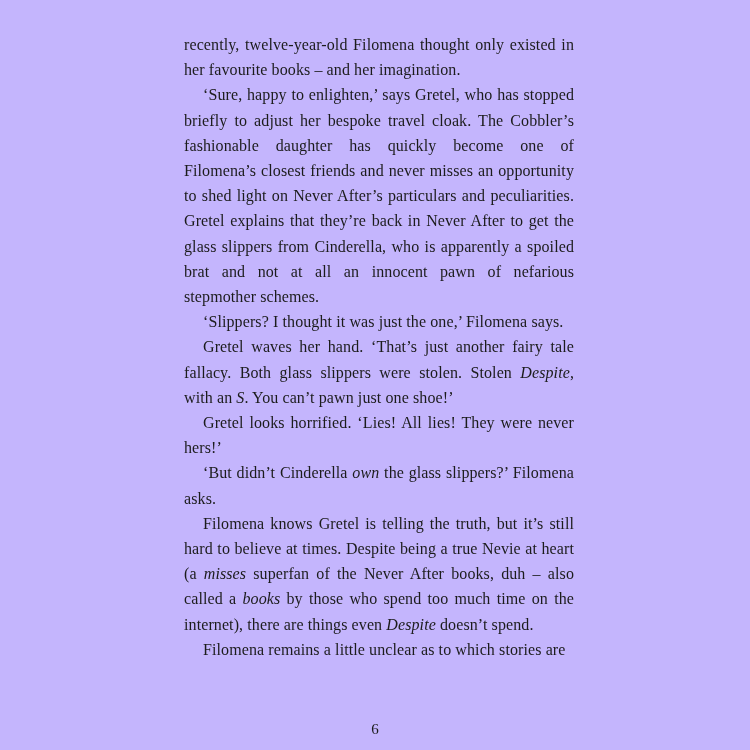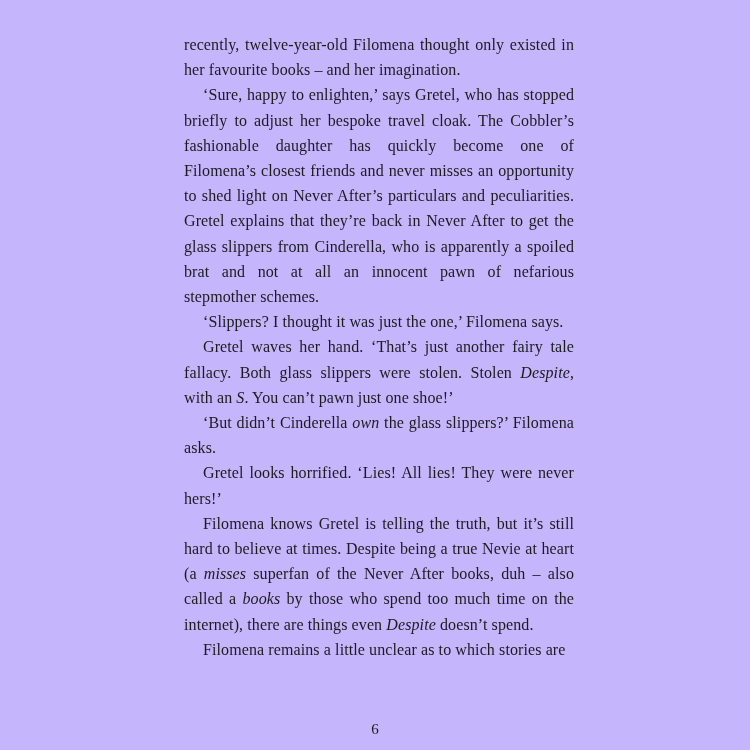--- a/index.html
+++ b/index.html
@@ -48,19 +48,19 @@
 </style>
 </head>
 <body>
 
 <div class="page">
   <div class="text-block">
       <p class="para"><span>recently, twelve-year-old Filomena thought only existed in her favourite books – and her imagination.</span></p>
       <p class="para indent"><span>‘Sure, happy to enlighten,’ says Gretel, who has stopped briefly to adjust her bespoke travel cloak. The Cobbler’s fashionable daughter has quickly become one of Filomena’s closest friends and never misses an opportunity to shed light on Never After’s particulars and peculiarities. Gretel explains that they’re back in Never After to get the glass slippers from Cinderella, who is apparently a spoiled brat and not at all an innocent pawn of nefarious stepmother schemes.</span></p>
       <p class="para indent"><span>‘Slippers? I thought it was just the one,’ Filomena says.</span></p>
       <p class="para indent"><span>Gretel waves her hand. ‘That’s just another fairy tale fallacy. Both glass slippers were stolen. Stolen </span><em>Despite</em><span>, with an </span><em>S</em><span>. You can’t pawn just one shoe!’</span></p>
+      <p class="para indent"><span>Gretel looks horrified. ‘Lies! All lies! They were never hers!’</span></p>
       <p class="para indent"><span>‘But didn’t Cinderella </span><em>own</em><span> the glass slippers?’ Filomena asks.</span></p>
-      <p class="para indent"><span>Gretel looks horrified. ‘Lies! All lies! They were never hers!’</span></p>
       <p class="para indent"><span>Filomena knows Gretel is telling the truth, but it’s still hard to believe at times. Despite being a true Nevie at heart (a </span><em>misses</em><span> superfan of the Never After books, duh – also called a </span><em>books</em><span> by those who spend too much time on the internet), there are things even </span><em>Despite</em><span> doesn’t spend.</span></p>
       <p class="para indent"><span>Filomena remains a little unclear as to which stories are</span></p>
     </div>
   <div class="page-number">6</div>
 </div>
 
 </body></html>

